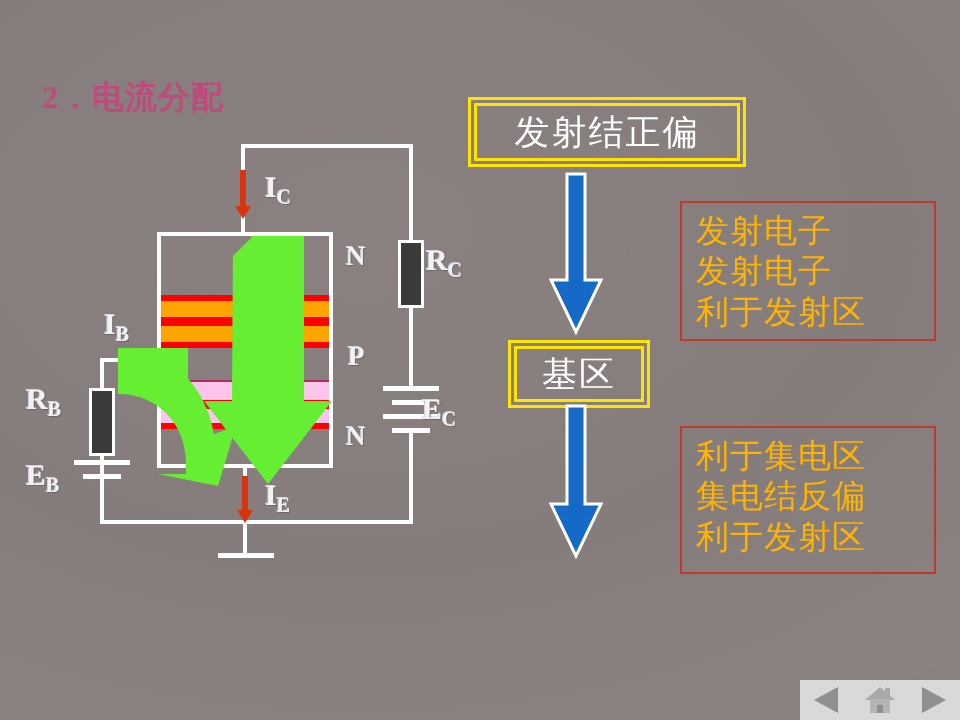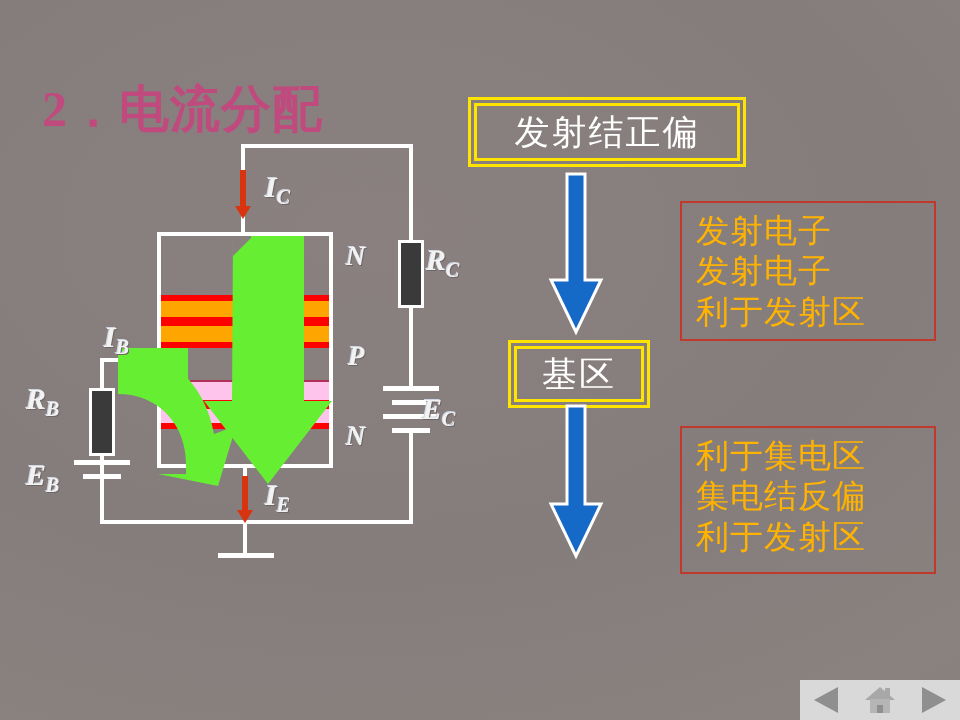--- a/index.html
+++ b/index.html
@@ -18,30 +18,30 @@
     height: 720px;
     background: radial-gradient(ellipse 130% 110% at 38% 32%, #8a8080 0%, #857d7c 42%, #8a827f 70%, #7e7776 100%);
     overflow: hidden;
   }
 
   
   #title {
     position: absolute;
     left: 42px;
     top: 76px;
-    font-size: 50px;
+    font-size: 32px;
     font-weight: bold;
     color: #c04a7d;
     letter-spacing: 1px;
     white-space: nowrap;
     font-family: "Liberation Serif", serif;
   }
 
   
-  #circuit { position: absolute; left: 0; top: 0; width: 470px; height: 640px; font-style: italic; }
+  #circuit { position: absolute; left: 0; top: 0; width: 470px; height: 640px; }
   .wire { position: absolute; background: #ffffff; }
 
   
   #tbox {
     position: absolute;
     left: 157px; top: 232px;
     width: 176px; height: 236px;
     border: 4px solid #ffffff;
     box-sizing: border-box;
   }
@@ -251,21 +251,21 @@
       <div class="shaft" style="height:36px;"></div>
       <div class="head" style="top:34px;"></div>
     </div>
 
     <div class="lbl lbl-i" style="left:265px; top:170px;">
       <span>I</span><span class="lbl-sub">C</span>
     </div>
     <div class="lbl lbl-i" style="left:265px; top:478px;">
       <span>I</span><span class="lbl-sub">E</span>
     </div>
-    <div class="lbl lbl-i" style="left:104px; top:320px;">
+    <div class="lbl lbl-i" style="left:104px; top:307px;">
       <span>I</span><span class="lbl-sub">B</span>
     </div>
     <div class="lbl lbl-i" style="left:26px; top:382px;">
       <span>R</span><span class="lbl-sub">B</span>
     </div>
     <div class="lbl lbl-i" style="left:26px; top:458px;">
       <span>E</span><span class="lbl-sub">B</span>
     </div>
     <div class="lbl lbl-i" style="left:426px; top:243px;">
       <span>R</span><span class="lbl-sub">C</span>

